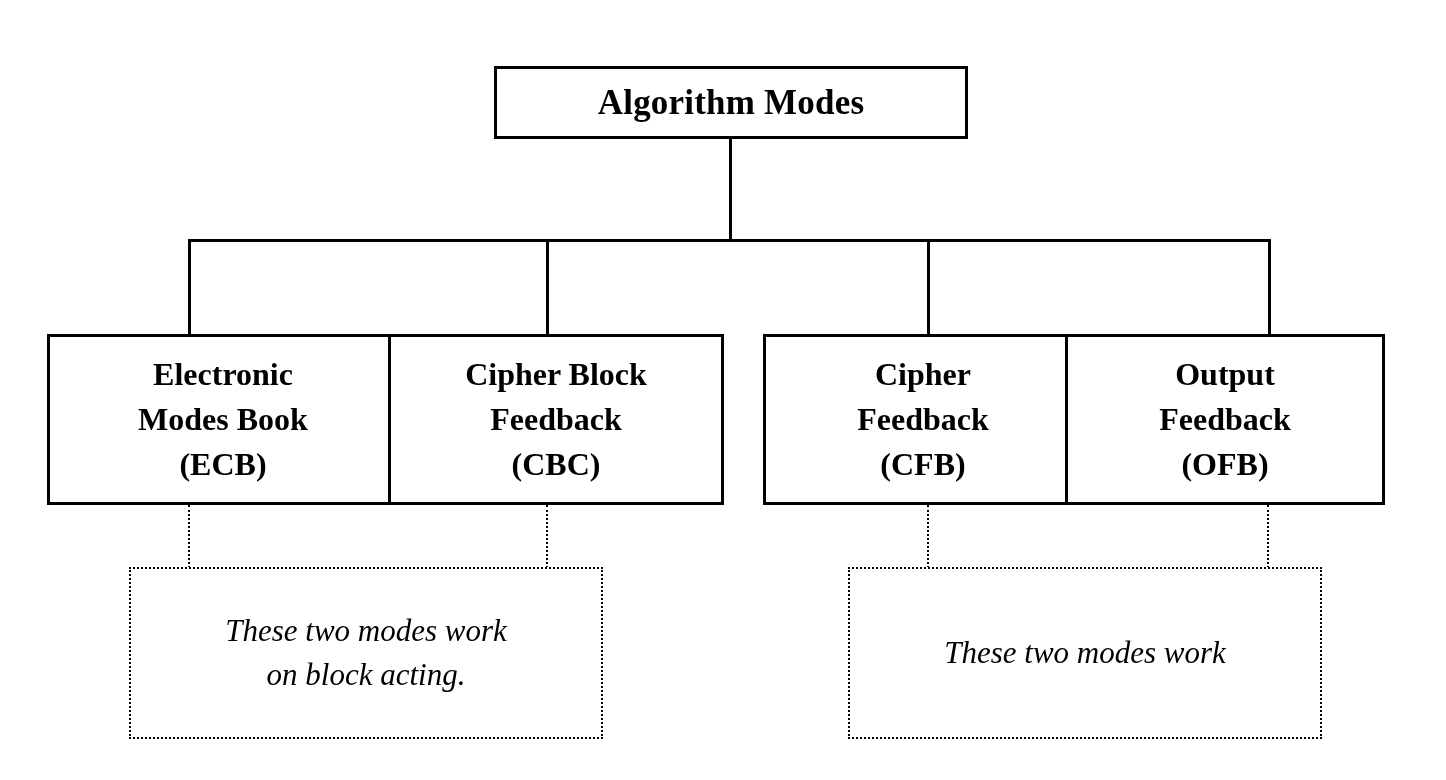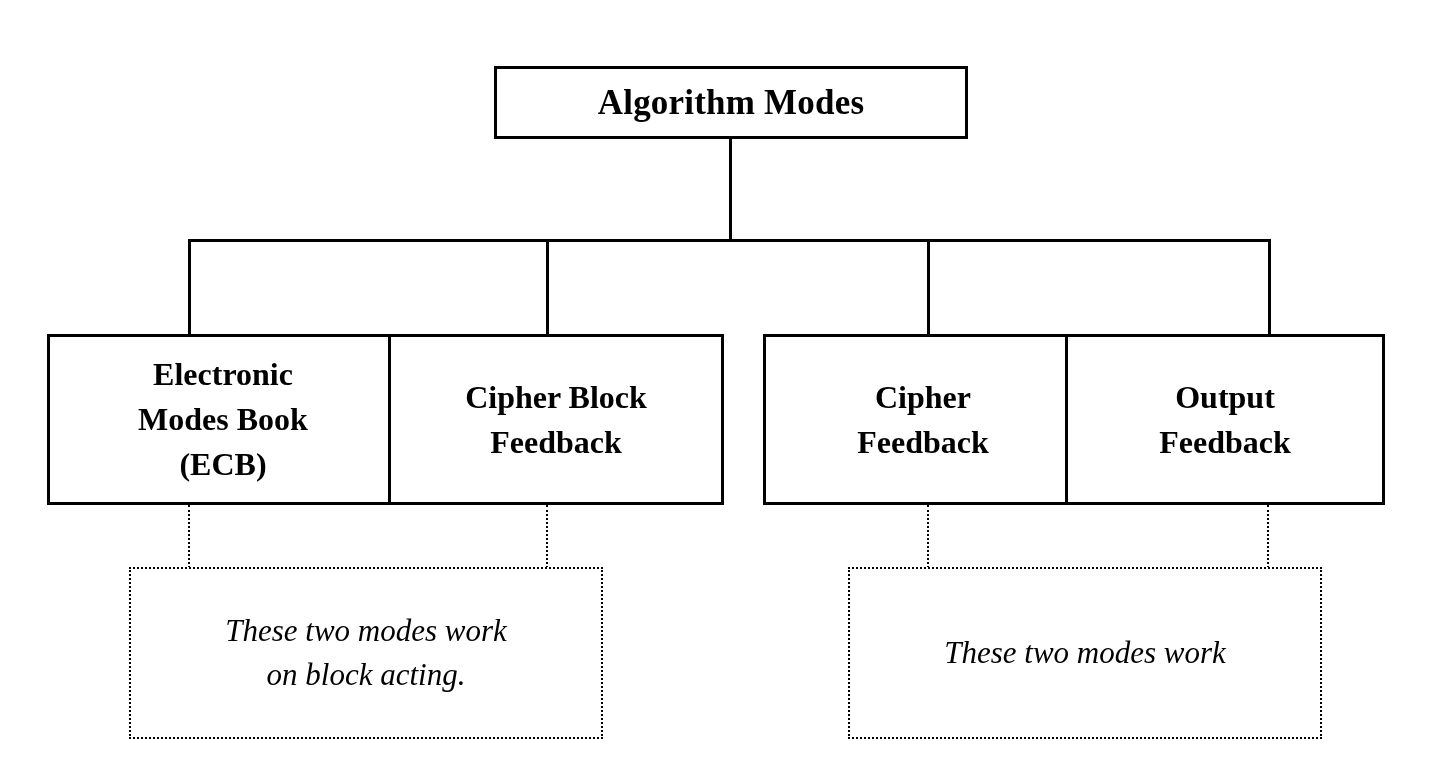--- a/index.html
+++ b/index.html
@@ -131,34 +131,37 @@
       <span class="ln">Electronic</span>
       <span class="ln">Modes Book</span>
       <span class="ln">(ECB)</span>
     </span>
   </div>
 
   <div class="node mode-node" id="mode-node-1">
     <span class="lines">
       <span class="ln">Cipher Block</span>
       <span class="ln">Feedback</span>
+      <span class="ln">(CBC)</span>
     </span>
   </div>
 
   <div class="node mode-node" id="mode-node-2">
     <span class="lines">
       <span class="ln">Cipher</span>
       <span class="ln">Feedback</span>
+      <span class="ln">(CFB)</span>
     </span>
   </div>
 
   <div class="node mode-node" id="mode-node-3">
     <span class="lines">
       <span class="ln">Output</span>
       <span class="ln">Feedback</span>
+      <span class="ln">(OFB)</span>
     </span>
   </div>
 
   <div class="dconn dconn-v" id="dotted-drop-0"></div>
   <div class="dconn dconn-v" id="dotted-drop-1"></div>
   <div class="dconn dconn-v" id="dotted-drop-2"></div>
   <div class="dconn dconn-v" id="dotted-drop-3"></div>
 
   <div class="note" id="note-box-0">
     <span class="lines">

